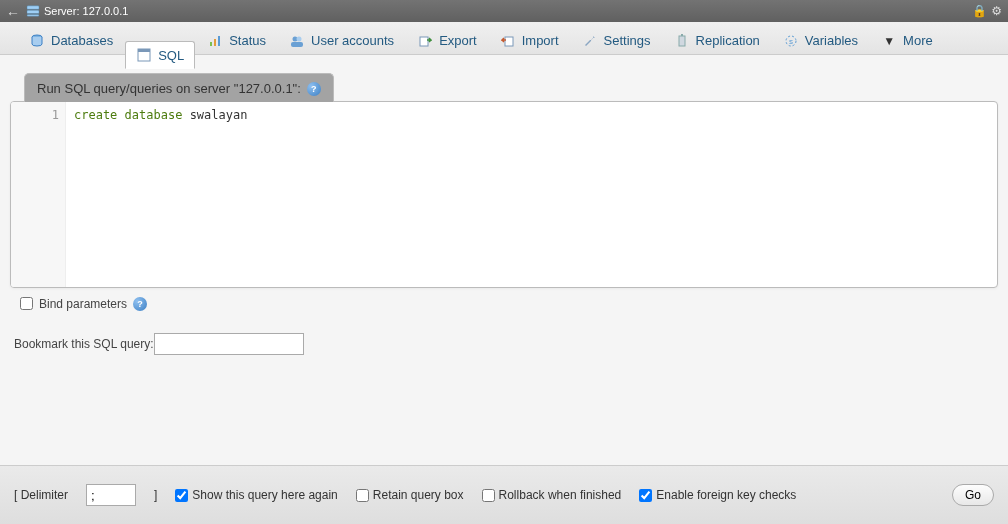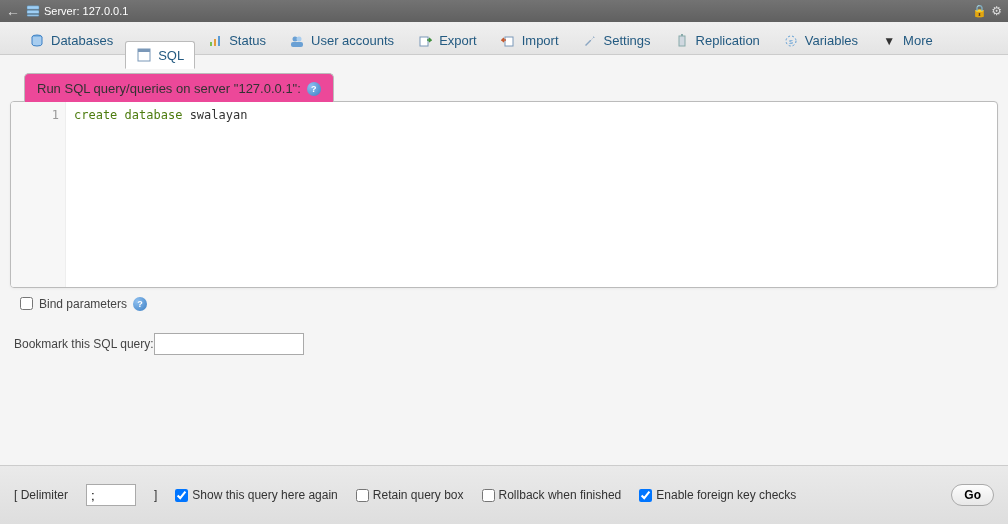--- a/index.html
+++ b/index.html
@@ -14,21 +14,21 @@
 .titlebar .lock, .titlebar .gear { margin-left: 4px; font-size: 12px; }
 
 
 .tabs { background: linear-gradient(#f0f0f0, #e4e4e4); border-bottom: 1px solid #ccc; display: flex; height: 33px; padding: 0 18px; padding-top: 4px; }
 .tab { display: flex; align-items: center; padding: 0 10px; margin-right: 1px; cursor: pointer; color: #235a81; font-size: 13px; border: 1px solid transparent; border-bottom: none; }
 .tab .ticon { width: 16px; height: 16px; margin-right: 6px; display: inline-flex; align-items: center; justify-content: center; font-size: 12px; }
 .tab.active { background: #fff; border: 1px solid #bbb; border-bottom: 1px solid #fff; border-radius: 3px 3px 0 0; position: relative; top: 15px; }
 
 
 .content { padding: 18px 10px 10px 10px; }
-.panel-title { display: inline-flex; align-items: center; background: #ec4899; border: 1px solid #bbb; border-bottom: none; border-radius: 5px 5px 0 0; padding: 6px 12px; font-size: 13px; color: #333; margin-left: 14px; position: relative; z-index: 2; }
+.panel-title { display: inline-flex; align-items: center; background: #a3a3a3; border: 1px solid #bbb; border-bottom: none; border-radius: 5px 5px 0 0; padding: 6px 12px; font-size: 13px; color: #333; margin-left: 14px; position: relative; z-index: 2; }
 .panel-title .help { margin-left: 6px; }
 .help-ball { display: inline-block; width: 14px; height: 14px; border-radius: 50%; background: radial-gradient(circle at 30% 30%, #8fc0f0, #3b7fc4); color: #fff; font-size: 9px; text-align: center; line-height: 14px; font-weight: bold; }
 
 .editor-wrap { border: 1px solid #bbb; border-radius: 4px; margin-top: -1px; background: #fff; overflow: hidden; box-shadow: 0 1px 3px rgba(0,0,0,0.05); position: relative; z-index: 1; }
 .editor { display: flex; height: 185px; font-family: "Consolas","Menlo",monospace; font-size: 12px; }
 .gutter { width: 55px; background: #f7f7f7; border-right: 1px solid #eee; text-align: right; padding: 6px 6px 0 0; color: #999; }
 .code { flex: 1; padding: 6px 8px; white-space: pre; }
 .code .kw { color: #4d7c0f; }
 .code .txt { color: #333; }
 
@@ -37,21 +37,21 @@
 
 .opt-row { margin: 8px 0 22px 10px; display: flex; align-items: center; gap: 6px; color: #444; }
 .bookmark-row { margin: 8px 0 20px 4px; display: flex; align-items: center; color: #444; }
 .bookmark-row input { border: 1px solid #aaa; height: 22px; width: 150px; padding: 2px 4px; }
 
 
 .footer { position: absolute; bottom: 0; left: 0; right: 0; background: linear-gradient(#eaeaea, #dedede); border-top: 1px solid #ccc; padding: 18px 14px; display: flex; align-items: center; gap: 18px; color: #333; }
 .footer .delim-input { border: 1px solid #aaa; height: 22px; width: 50px; padding: 2px 4px; }
 .footer label { display: inline-flex; align-items: center; gap: 4px; }
 .footer .spacer { flex: 1; }
-.footer .go { background: linear-gradient(#fdfdfd, #e8e8e8); border: 1px solid #aaa; border-radius: 11px; padding: 3px 12px; font-size: 12px; cursor: pointer; font-weight: bold; }
+.footer .go { background: linear-gradient(#fdfdfd, #e8e8e8); border: 1px solid #aaa; border-radius: 11px; padding: 3px 12px; font-size: 12px; cursor: pointer; }
 
 input[type=checkbox] { width: 13px; height: 13px; }
 
 .srv-svg { fill: #9fcff5; stroke: #4a7fa8; stroke-width: 0.5; }
 </style>
 </head>
 <body>
 
 <div class="titlebar">
   <span class="back">←</span>

